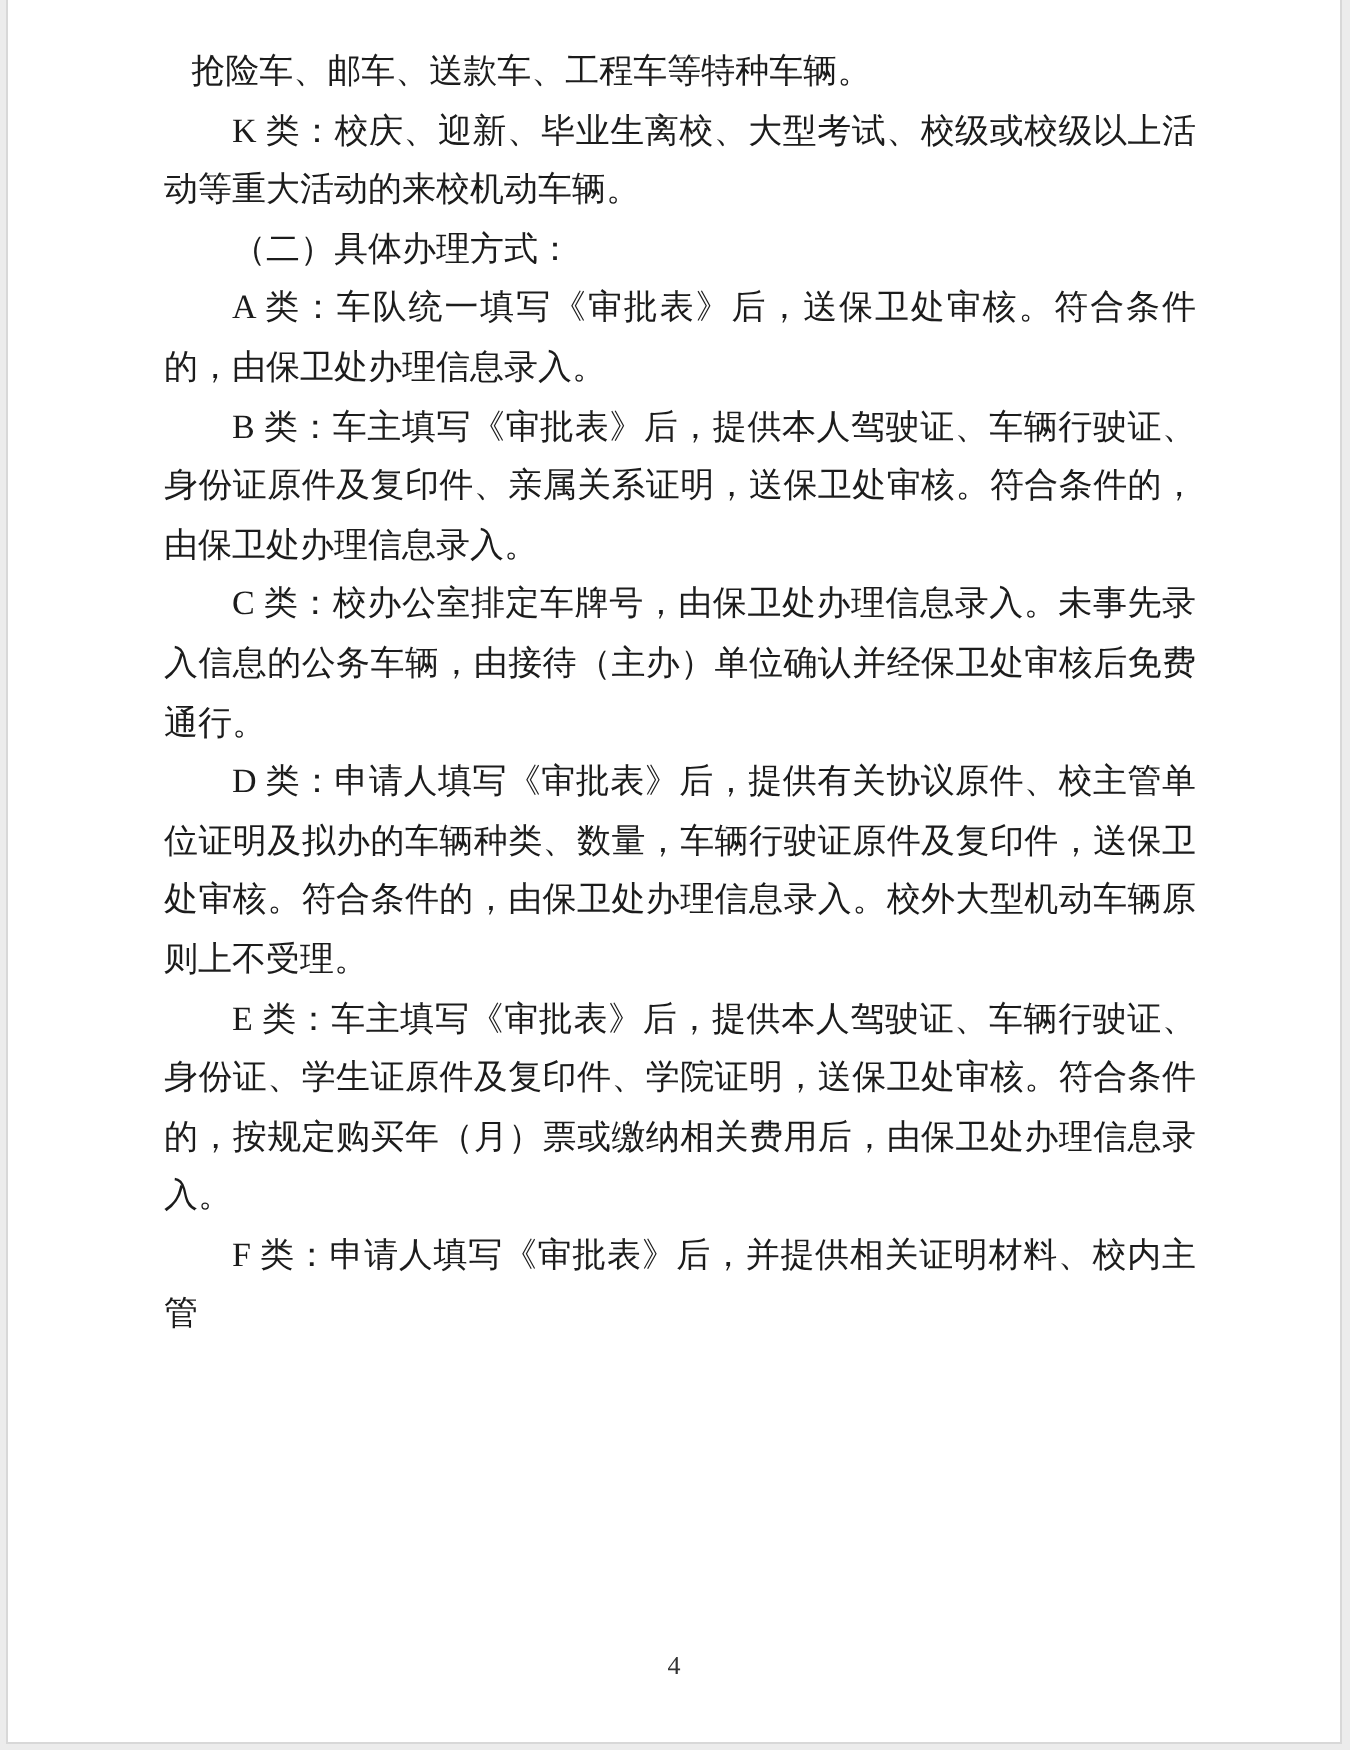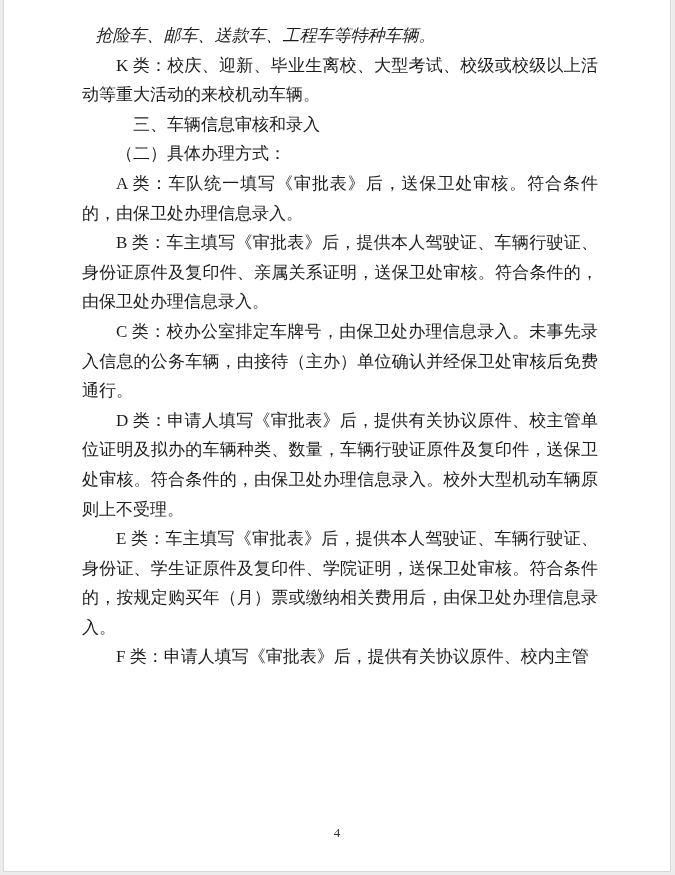--- a/index.html
+++ b/index.html
@@ -34,43 +34,42 @@
     padding: 22px 72px 0 78px;
     color: #1c1c1c;
     font-size: 17px;
     line-height: 29.6px;
     text-align: justify;
   }
   .para {
     margin: 0;
     text-align: justify;
   }
-  .para.continuation { text-indent: 0.8em; font-style: italic; }
+  .para.continuation { text-indent: 0.8em; }
   .para.body         { text-indent: 2em; }
   .para.heading      { text-indent: 3em; }
   .page-number {
     position: absolute;
     top: 826px;
     left: 0;
     width: 100%;
     text-align: center;
     font-size: 13px;
     color: #333333;
   }
 </style>
 </head>
 <body>
 
 <div class="page">
   <div class="content">
       <p class="para continuation">抢险车、邮车、送款车、工程车等特种车辆。</p>
       <p class="para body">K 类：校庆、迎新、毕业生离校、大型考试、校级或校级以上活动等重大活动的来校机动车辆。</p>
-      <p class="para heading">三、车辆信息审核和录入</p>
       <p class="para body">（二）具体办理方式：</p>
       <p class="para body">A 类：车队统一填写《审批表》后，送保卫处审核。符合条件的，由保卫处办理信息录入。</p>
       <p class="para body">B 类：车主填写《审批表》后，提供本人驾驶证、车辆行驶证、身份证原件及复印件、亲属关系证明，送保卫处审核。符合条件的，由保卫处办理信息录入。</p>
       <p class="para body">C 类：校办公室排定车牌号，由保卫处办理信息录入。未事先录入信息的公务车辆，由接待（主办）单位确认并经保卫处审核后免费通行。</p>
       <p class="para body">D 类：申请人填写《审批表》后，提供有关协议原件、校主管单位证明及拟办的车辆种类、数量，车辆行驶证原件及复印件，送保卫处审核。符合条件的，由保卫处办理信息录入。校外大型机动车辆原则上不受理。</p>
       <p class="para body">E 类：车主填写《审批表》后，提供本人驾驶证、车辆行驶证、身份证、学生证原件及复印件、学院证明，送保卫处审核。符合条件的，按规定购买年（月）票或缴纳相关费用后，由保卫处办理信息录入。</p>
-      <p class="para body">F 类：申请人填写《审批表》后，提供有关协议原件、校内主管</p>
+      <p class="para body">F 类：申请人填写《审批表》后，并提供相关证明材料、校内主管</p>
     </div>
   <div class="page-number">4</div>
 </div>
 
 </body></html>

